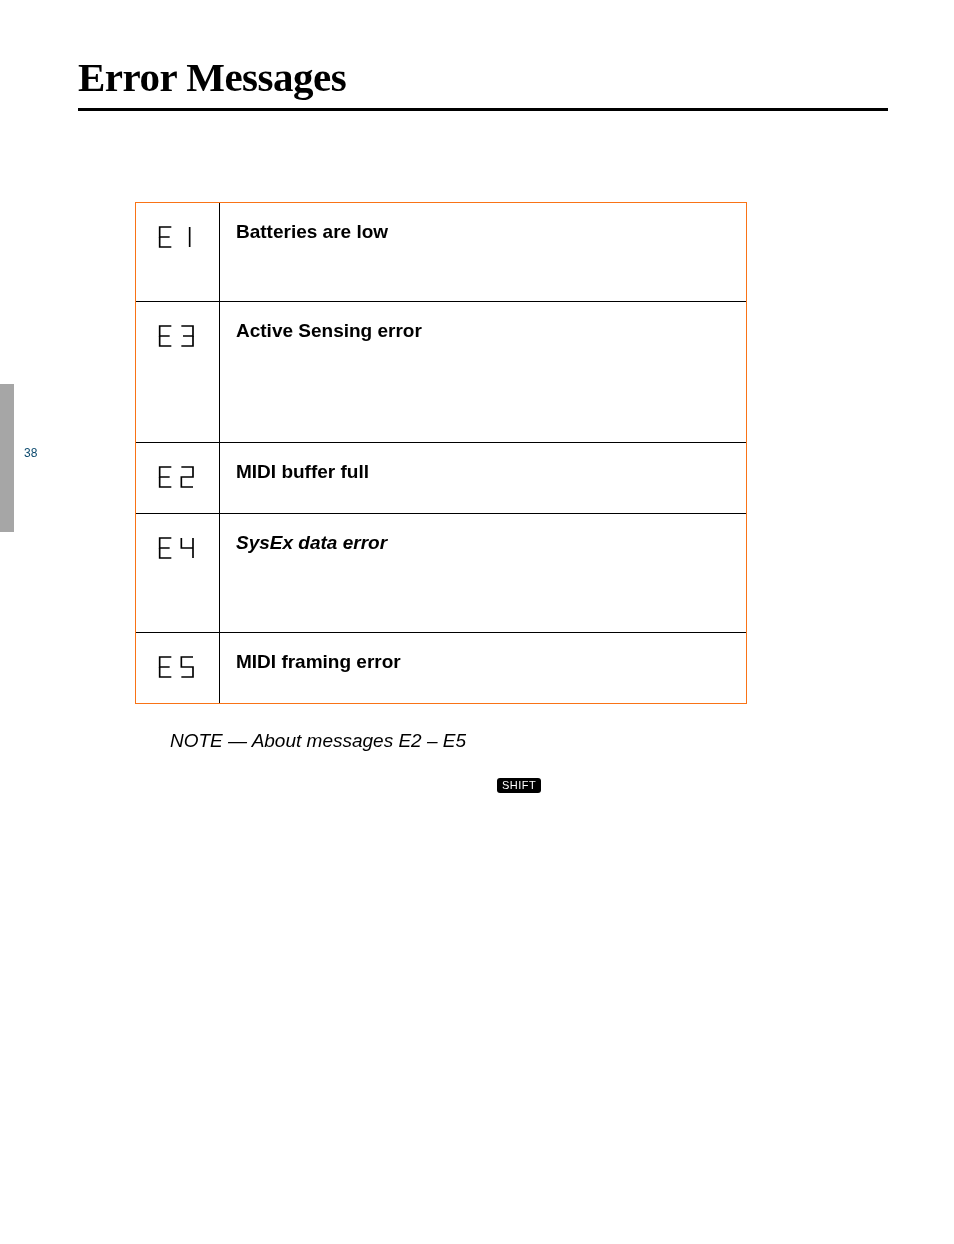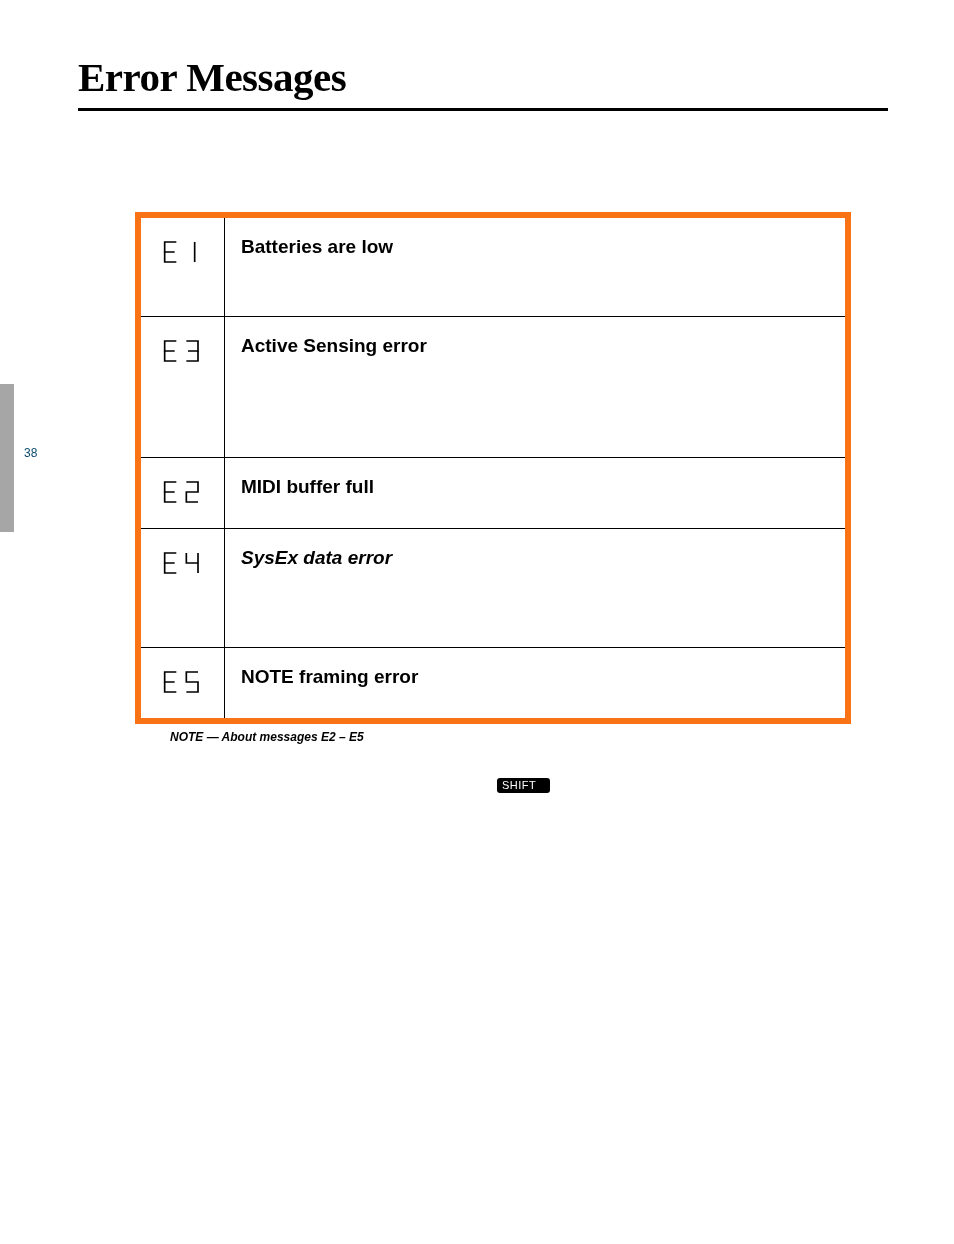--- a/index.html
+++ b/index.html
@@ -50,23 +50,23 @@
     position: absolute;
     left: 24px;
     top: 446px;
     font-size: 12px;
     color: #0c4a6e;
   }
   
   .tbl {
     position: absolute;
     left: 135px;
-    top: 212px;
-    width: 716px;
-    border: 6px solid #f97316;
+    top: 202px;
+    width: 612px;
+    border: 1px solid #f97316;
     border-collapse: collapse;
     box-sizing: border-box;
   }
   .row {
     display: flex;
     border-top: 1px solid #000;
   }
   .row:first-child { border-top: none; }
   .code-cell {
     width: 84px;
@@ -102,31 +102,31 @@
   .note {
     position: absolute;
     left: 170px;
     top: 730px;
     width: 700px;
   }
   .note-title {
     font-family: "Arial Narrow", "Helvetica Neue", Helvetica, Arial, sans-serif;
     font-stretch: condensed;
     font-style: italic;
-    font-weight: 700;
-    font-size: 12px;
+    font-weight: 400;
+    font-size: 19px;
   }
   .shift-key {
     display: inline-block;
     background: #000;
     color: #fff;
     font-size: 11px;
     font-family: Arial, sans-serif;
     border-radius: 3px;
-    padding: 1px 14px 1px 5px;
+    padding: 1px 5px 1px 5px;
     line-height: 1.2;
     vertical-align: 1px;
     letter-spacing: 0.5px;
   }
   .shift-wrap {
     position: absolute;
     left: 497px;
     top: 776px;
   }
 
@@ -234,21 +234,21 @@
           <svg viewBox="0 0 60 32">
 
             <polyline points="22,4 8,4 8,16 20,16"></polyline>
             <polyline points="8,16 8,28 22,28"></polyline>
 
             <polyline points="48,4 34,4 34,16 48,16 48,28 34,28"></polyline>
           </svg>
         </span>
       </div>
       <div class="desc-cell">
-        <div class="desc-title">NOTE framing error</div>
+        <div class="desc-title">MIDI framing error</div>
       </div>
     </div>
 
   </div>
 
   <div class="note">
     <div class="note-title">NOTE — About messages E2 – E5</div>
   </div>
   <span class="shift-wrap">
     <span class="shift-key">SHIFT</span>

